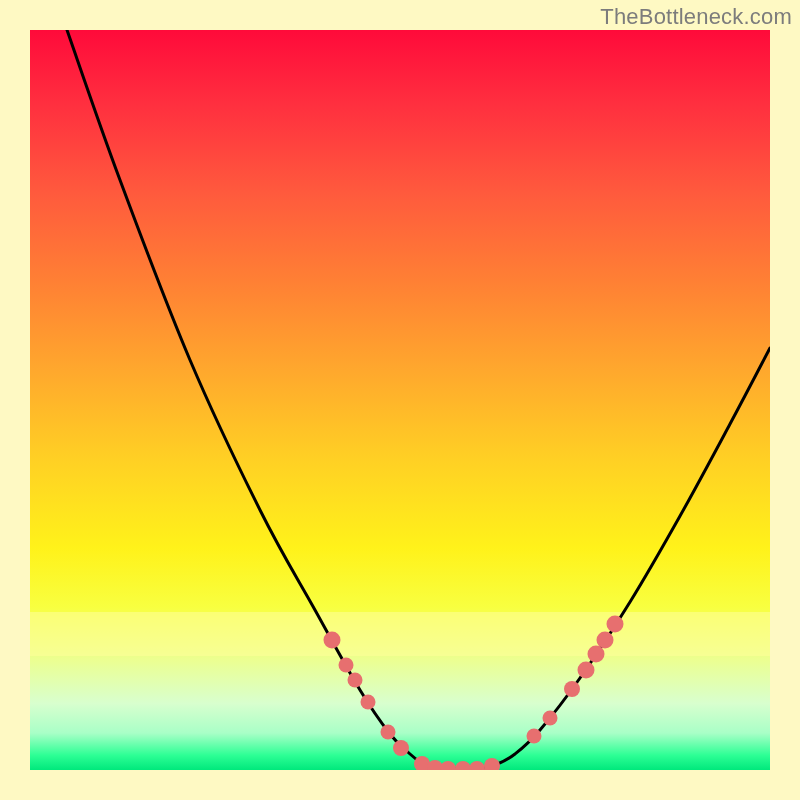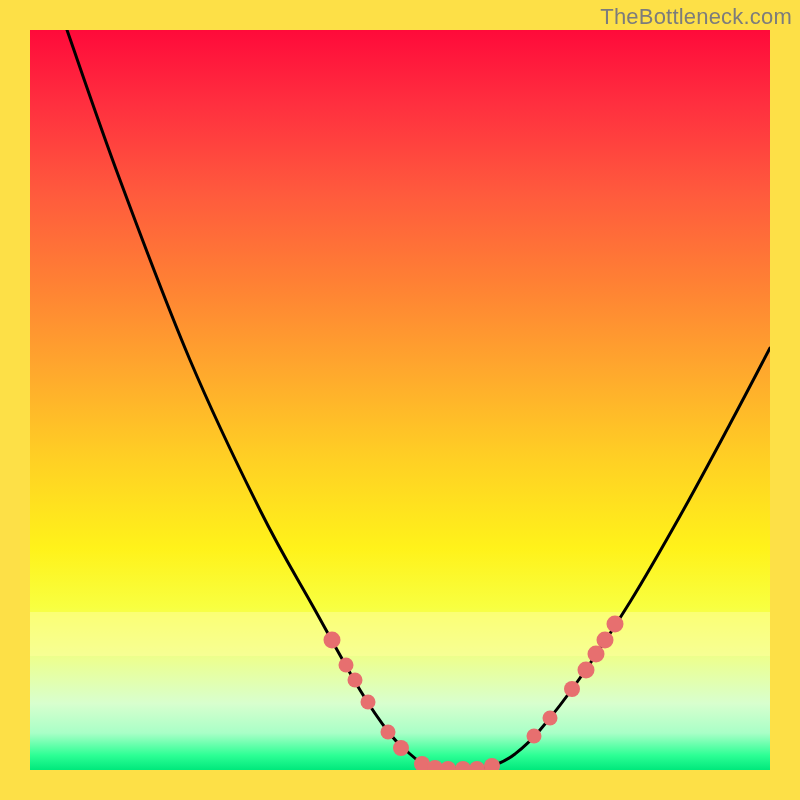--- a/index.html
+++ b/index.html
@@ -7,21 +7,21 @@
     padding: 0;
     width: 800px;
     height: 800px;
     background: #000;
     overflow: hidden;
   }
   .container {
     position: relative;
     width: 800px;
     height: 800px;
-    background: #fde047;
+    background: #fef9c3;
   }
   .plot-area {
     position: absolute;
     left: 30px;
     top: 30px;
     width: 740px;
     height: 740px;
     background: linear-gradient(
       to bottom,
       #ff0a3a 0%,

